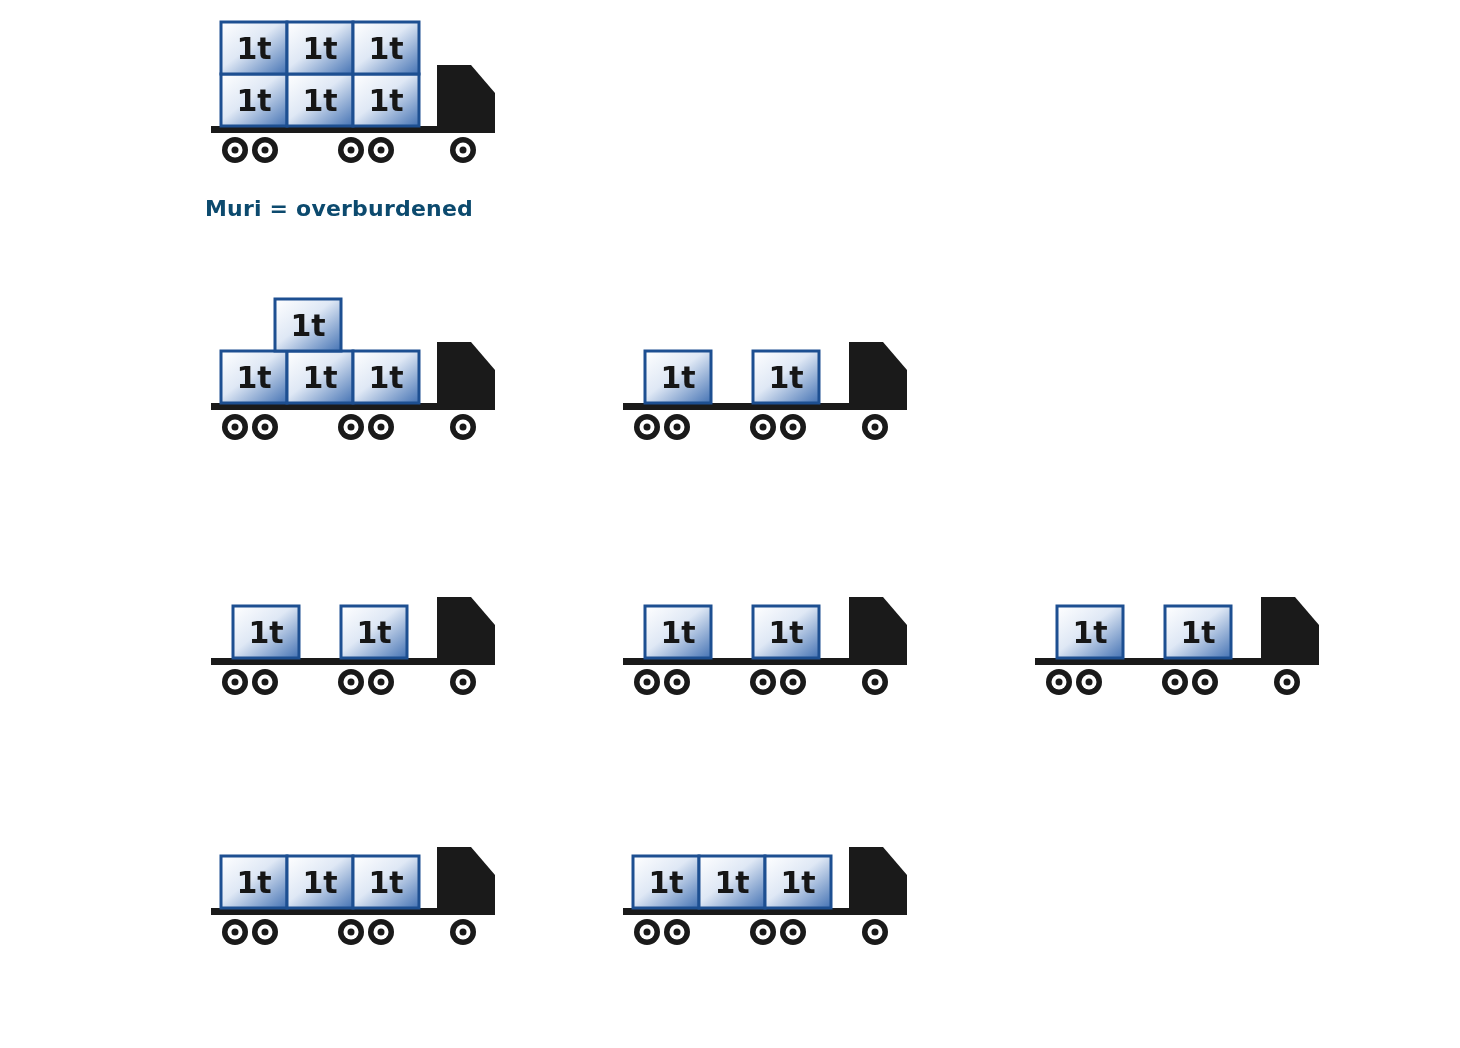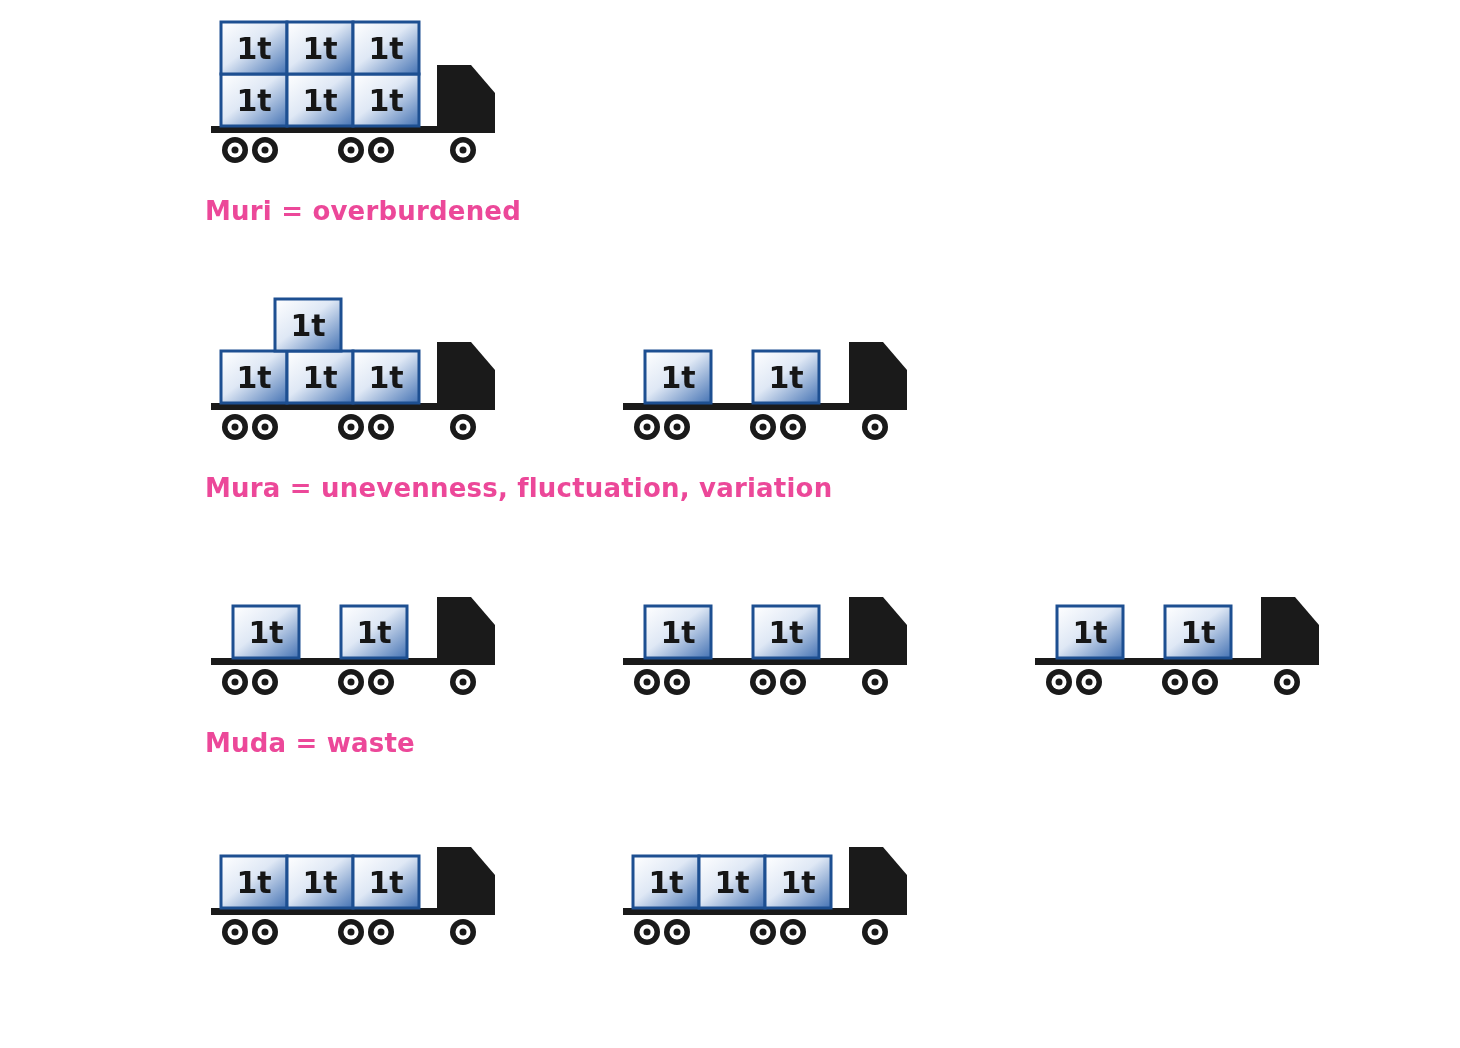--- a/index.html
+++ b/index.html
@@ -20,22 +20,22 @@
     left: 205px;
   }
   .trucks {
     display: flex;
     gap: 112px;
     align-items: flex-end;
   }
   .row-label {
     margin-top: 16px;
     font-weight: 700;
-    font-size: 26px;
-    color: #ec4899;
+    font-size: 22px;
+    color: #0c4a6e;
     letter-spacing: 0.2px;
   }
 </style>
 </head>
 <body>
 
 <div id="diagram">
     <div class="row-block" style="top: 10px;">
       <div class="trucks">
         <svg viewBox="0 0 300 170" width="300" height="170">
@@ -193,21 +193,20 @@
           <g>
             <rect x="28" y="64" width="66" height="52" fill="url(#boxGrad2)" stroke="#1d4f91" stroke-width="3"></rect>
             <text x="61" y="101" text-anchor="middle" font-size="30" font-weight="bold" font-family="&quot;DejaVu Sans&quot;, sans-serif" fill="#161616">1t</text>
           </g>
           <g>
             <rect x="136" y="64" width="66" height="52" fill="url(#boxGrad2)" stroke="#1d4f91" stroke-width="3"></rect>
             <text x="169" y="101" text-anchor="middle" font-size="30" font-weight="bold" font-family="&quot;DejaVu Sans&quot;, sans-serif" fill="#161616">1t</text>
           </g>
         </svg>
       </div>
-      <div class="row-label">Mura = unevenness, fluctuation, variation</div>
     </div>
     <div class="row-block" style="top: 542px;">
       <div class="trucks">
         <svg viewBox="0 0 300 170" width="300" height="170">
           <defs>
             <linearGradient id="boxGrad3" x1="0" y1="0" x2="1" y2="1">
               <stop offset="0" stop-color="#ffffff"></stop>
               <stop offset="0.45" stop-color="#dfe8f5"></stop>
               <stop offset="1" stop-color="#4573b4"></stop>
             </linearGradient>
@@ -330,21 +329,20 @@
           <g>
             <rect x="28" y="64" width="66" height="52" fill="url(#boxGrad5)" stroke="#1d4f91" stroke-width="3"></rect>
             <text x="61" y="101" text-anchor="middle" font-size="30" font-weight="bold" font-family="&quot;DejaVu Sans&quot;, sans-serif" fill="#161616">1t</text>
           </g>
           <g>
             <rect x="136" y="64" width="66" height="52" fill="url(#boxGrad5)" stroke="#1d4f91" stroke-width="3"></rect>
             <text x="169" y="101" text-anchor="middle" font-size="30" font-weight="bold" font-family="&quot;DejaVu Sans&quot;, sans-serif" fill="#161616">1t</text>
           </g>
         </svg>
       </div>
-      <div class="row-label">Muda = waste</div>
     </div>
     <div class="row-block" style="top: 792px;">
       <div class="trucks">
         <svg viewBox="0 0 300 170" width="300" height="170">
           <defs>
             <linearGradient id="boxGrad6" x1="0" y1="0" x2="1" y2="1">
               <stop offset="0" stop-color="#ffffff"></stop>
               <stop offset="0.45" stop-color="#dfe8f5"></stop>
               <stop offset="1" stop-color="#4573b4"></stop>
             </linearGradient>

